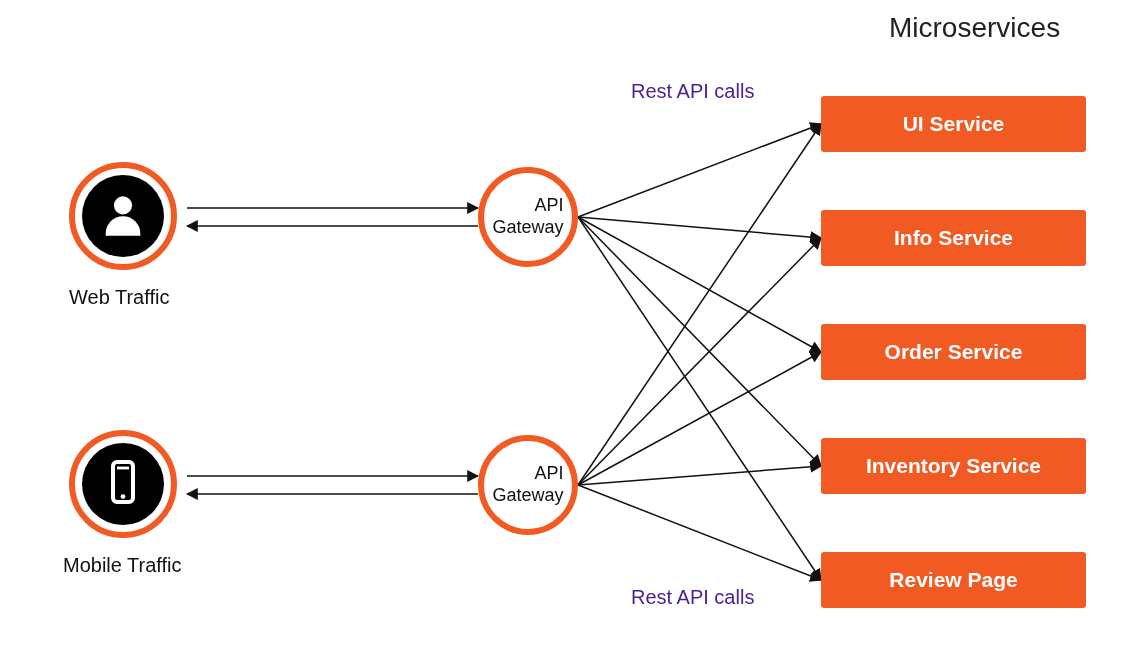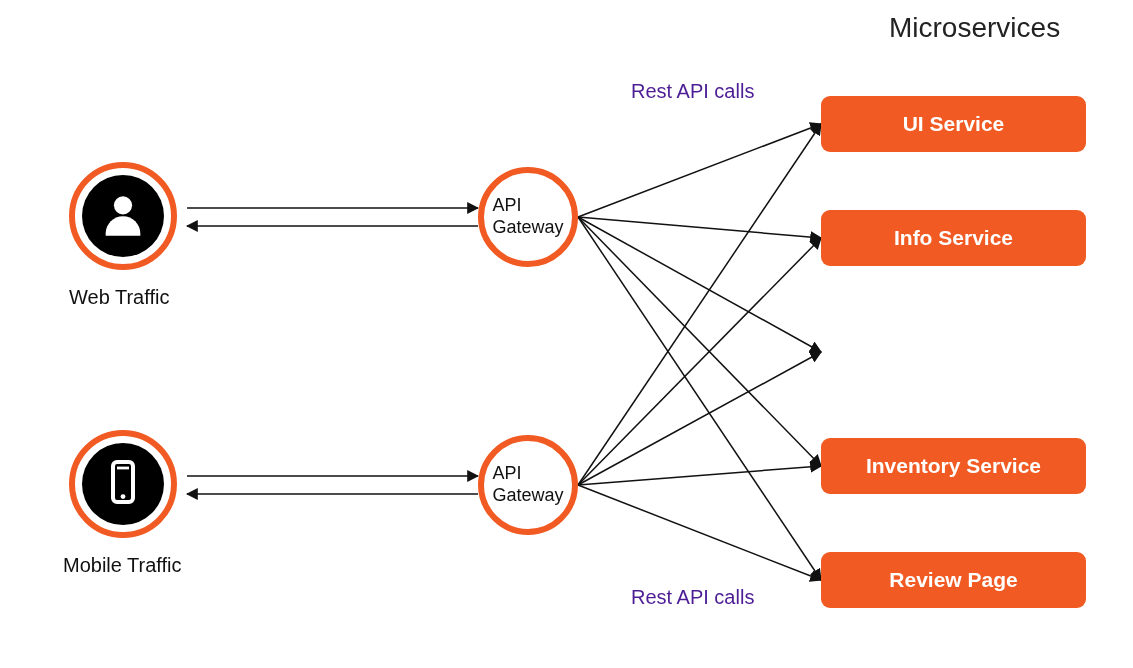--- a/index.html
+++ b/index.html
@@ -51,31 +51,31 @@
   .gateway-circle {
     position: absolute;
     width: 100px; height: 100px;
     border-radius: 50%;
     border: 6px solid #f15a22;
     background: #fff;
     box-sizing: border-box;
     display: flex;
     align-items: center;
     justify-content: center;
-    text-align: left;
+    text-align: right;
     font-size: 18px;
     line-height: 1.2;
     color: #111;
   }
   .service-box {
     position: absolute;
     width: 265px;
     height: 56px;
     background: #f15a22;
-    border-radius: 9px;
+    border-radius: 3px;
     display: flex;
     align-items: center;
     justify-content: center;
     color: #fff;
     font-size: 21px;
     font-weight: 600;
   }
   .label {
     position: absolute;
     font-size: 20px;
@@ -153,20 +153,23 @@
 
   <div class="small-label" style="left:600px; top:80px;">Rest API calls</div>
   <div class="small-label" style="left:600px; top:586px;">Rest API calls</div>
 
   <div class="service-box" style="left:790px; top:96px;">
       <span>UI Service</span>
     </div>
   <div class="service-box" style="left:790px; top:210px;">
       <span>Info Service</span>
     </div>
+  <div class="service-box" style="left:790px; top:324px;">
+      <span>Order Service</span>
+    </div>
   <div class="service-box" style="left:790px; top:438px;">
       <span>Inventory Service</span>
     </div>
   <div class="service-box" style="left:790px; top:552px;">
       <span>Review Page</span>
     </div>
 
 </div>
 
 </body></html>

